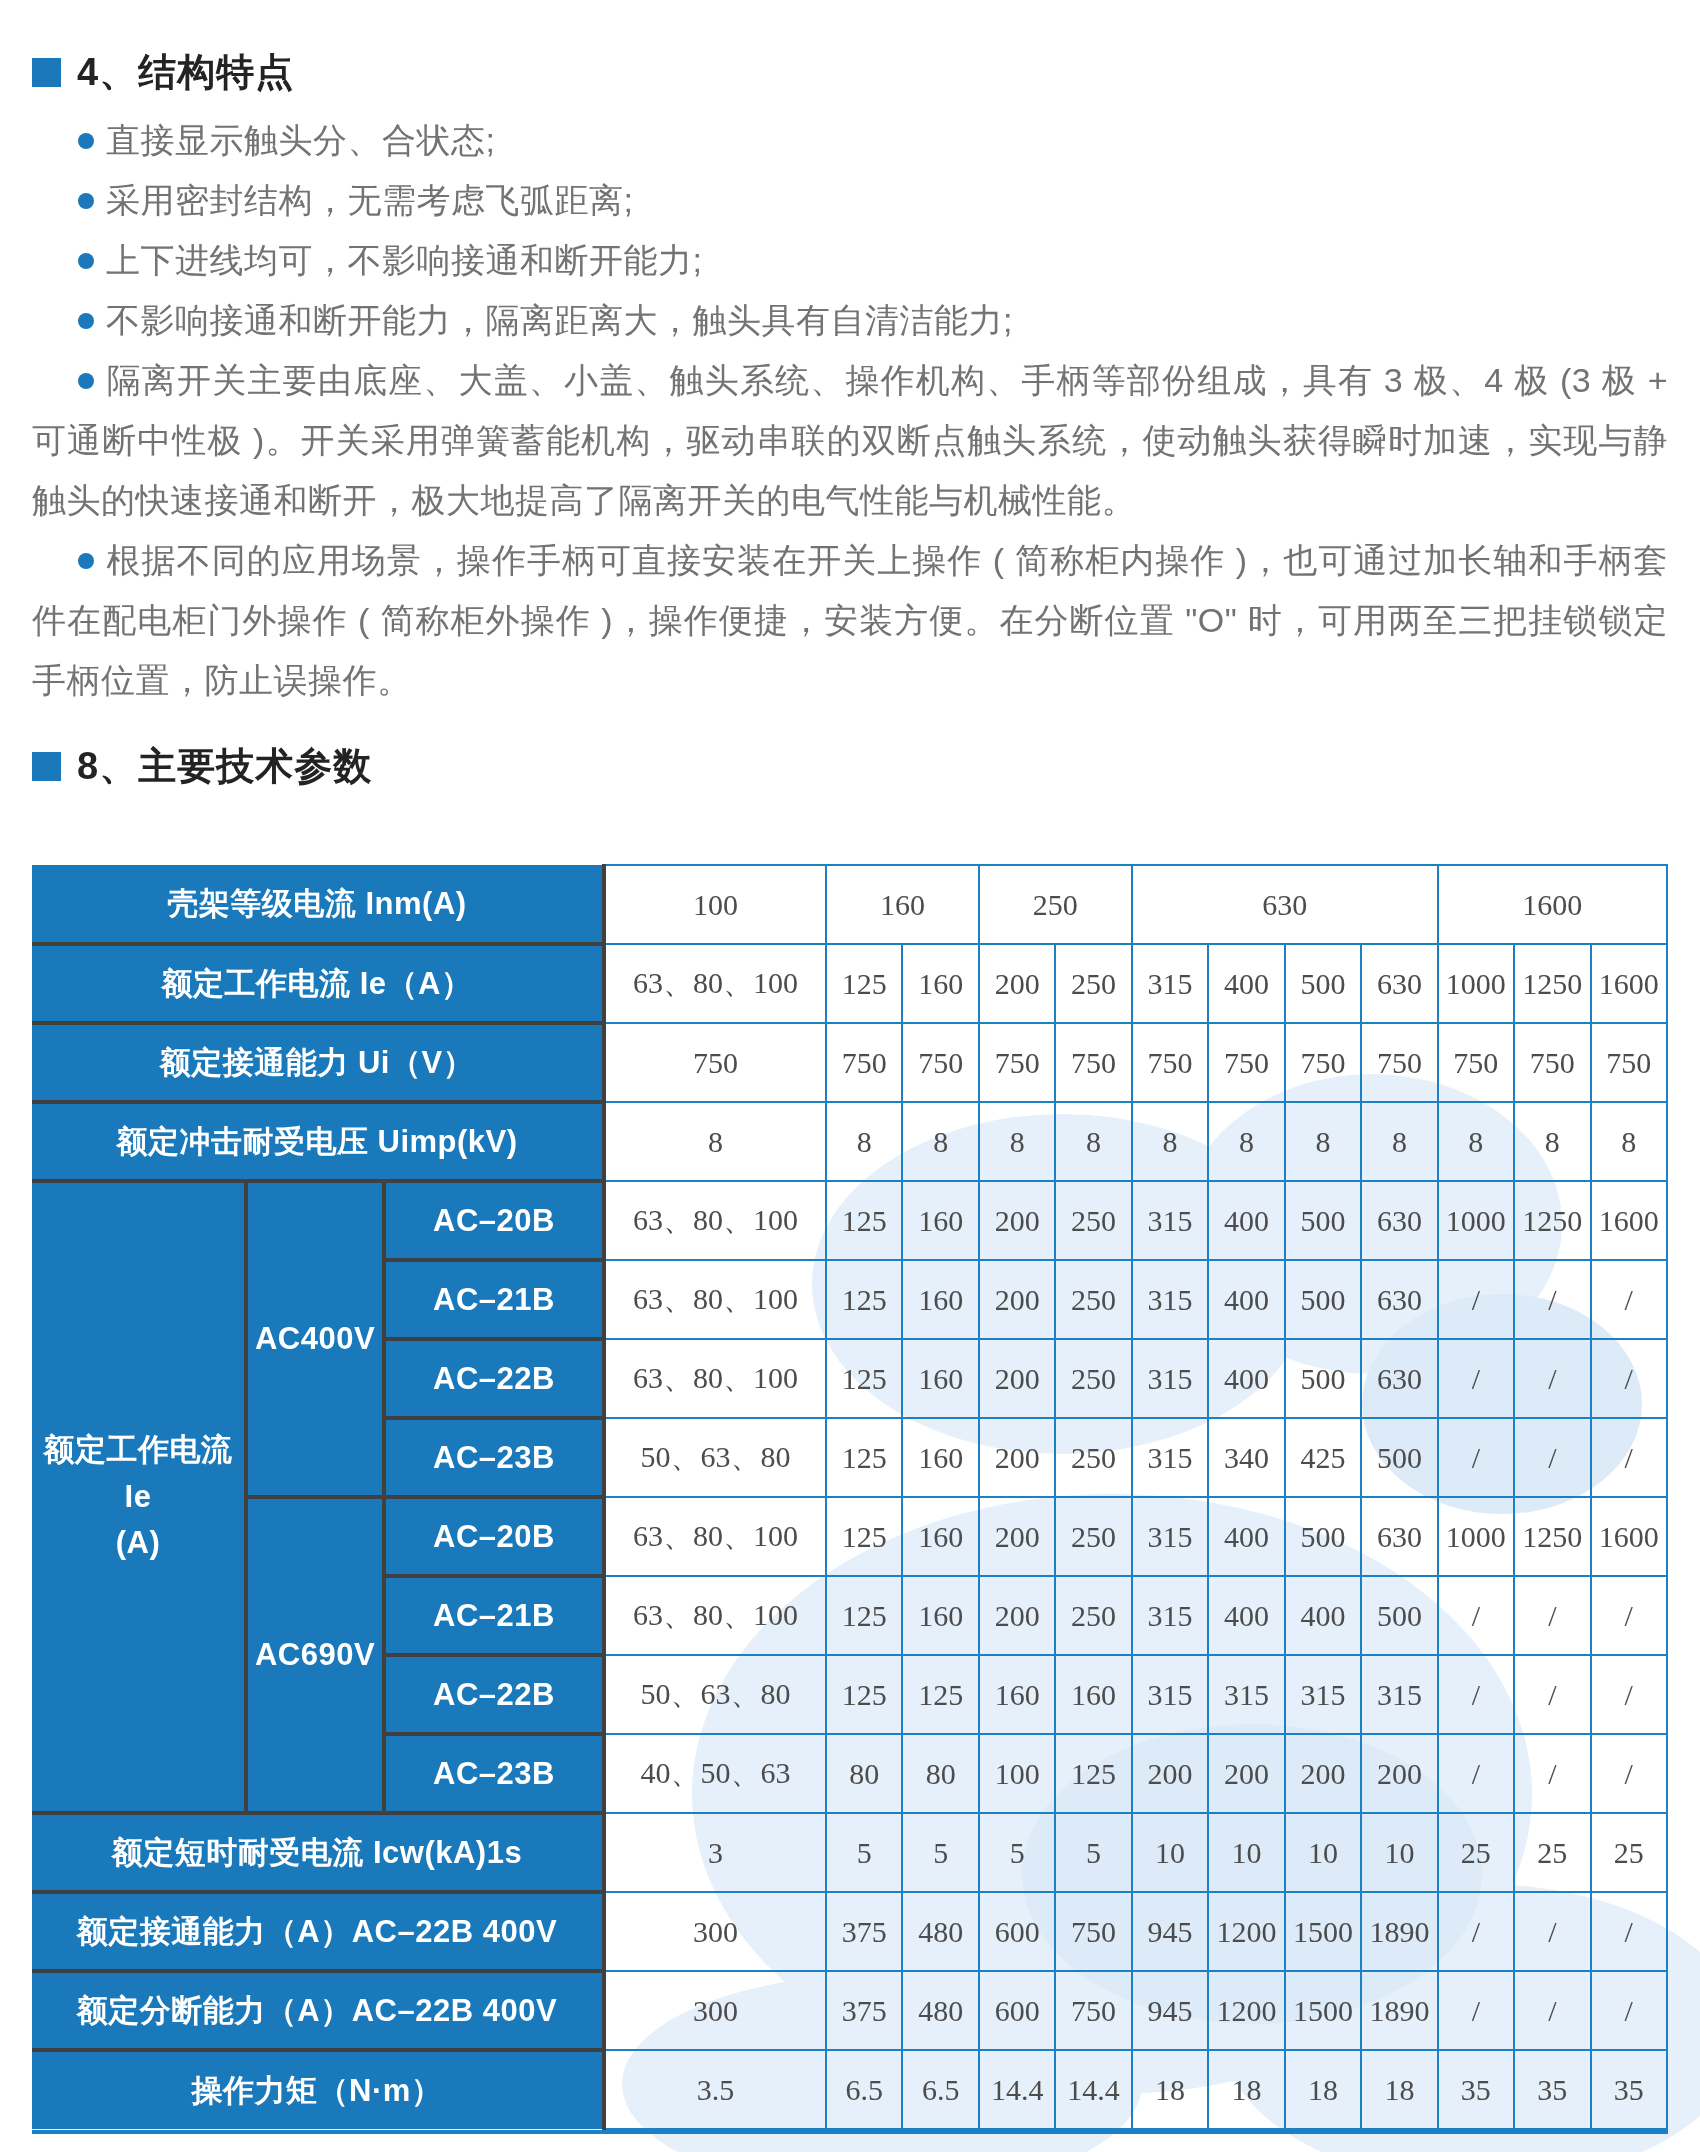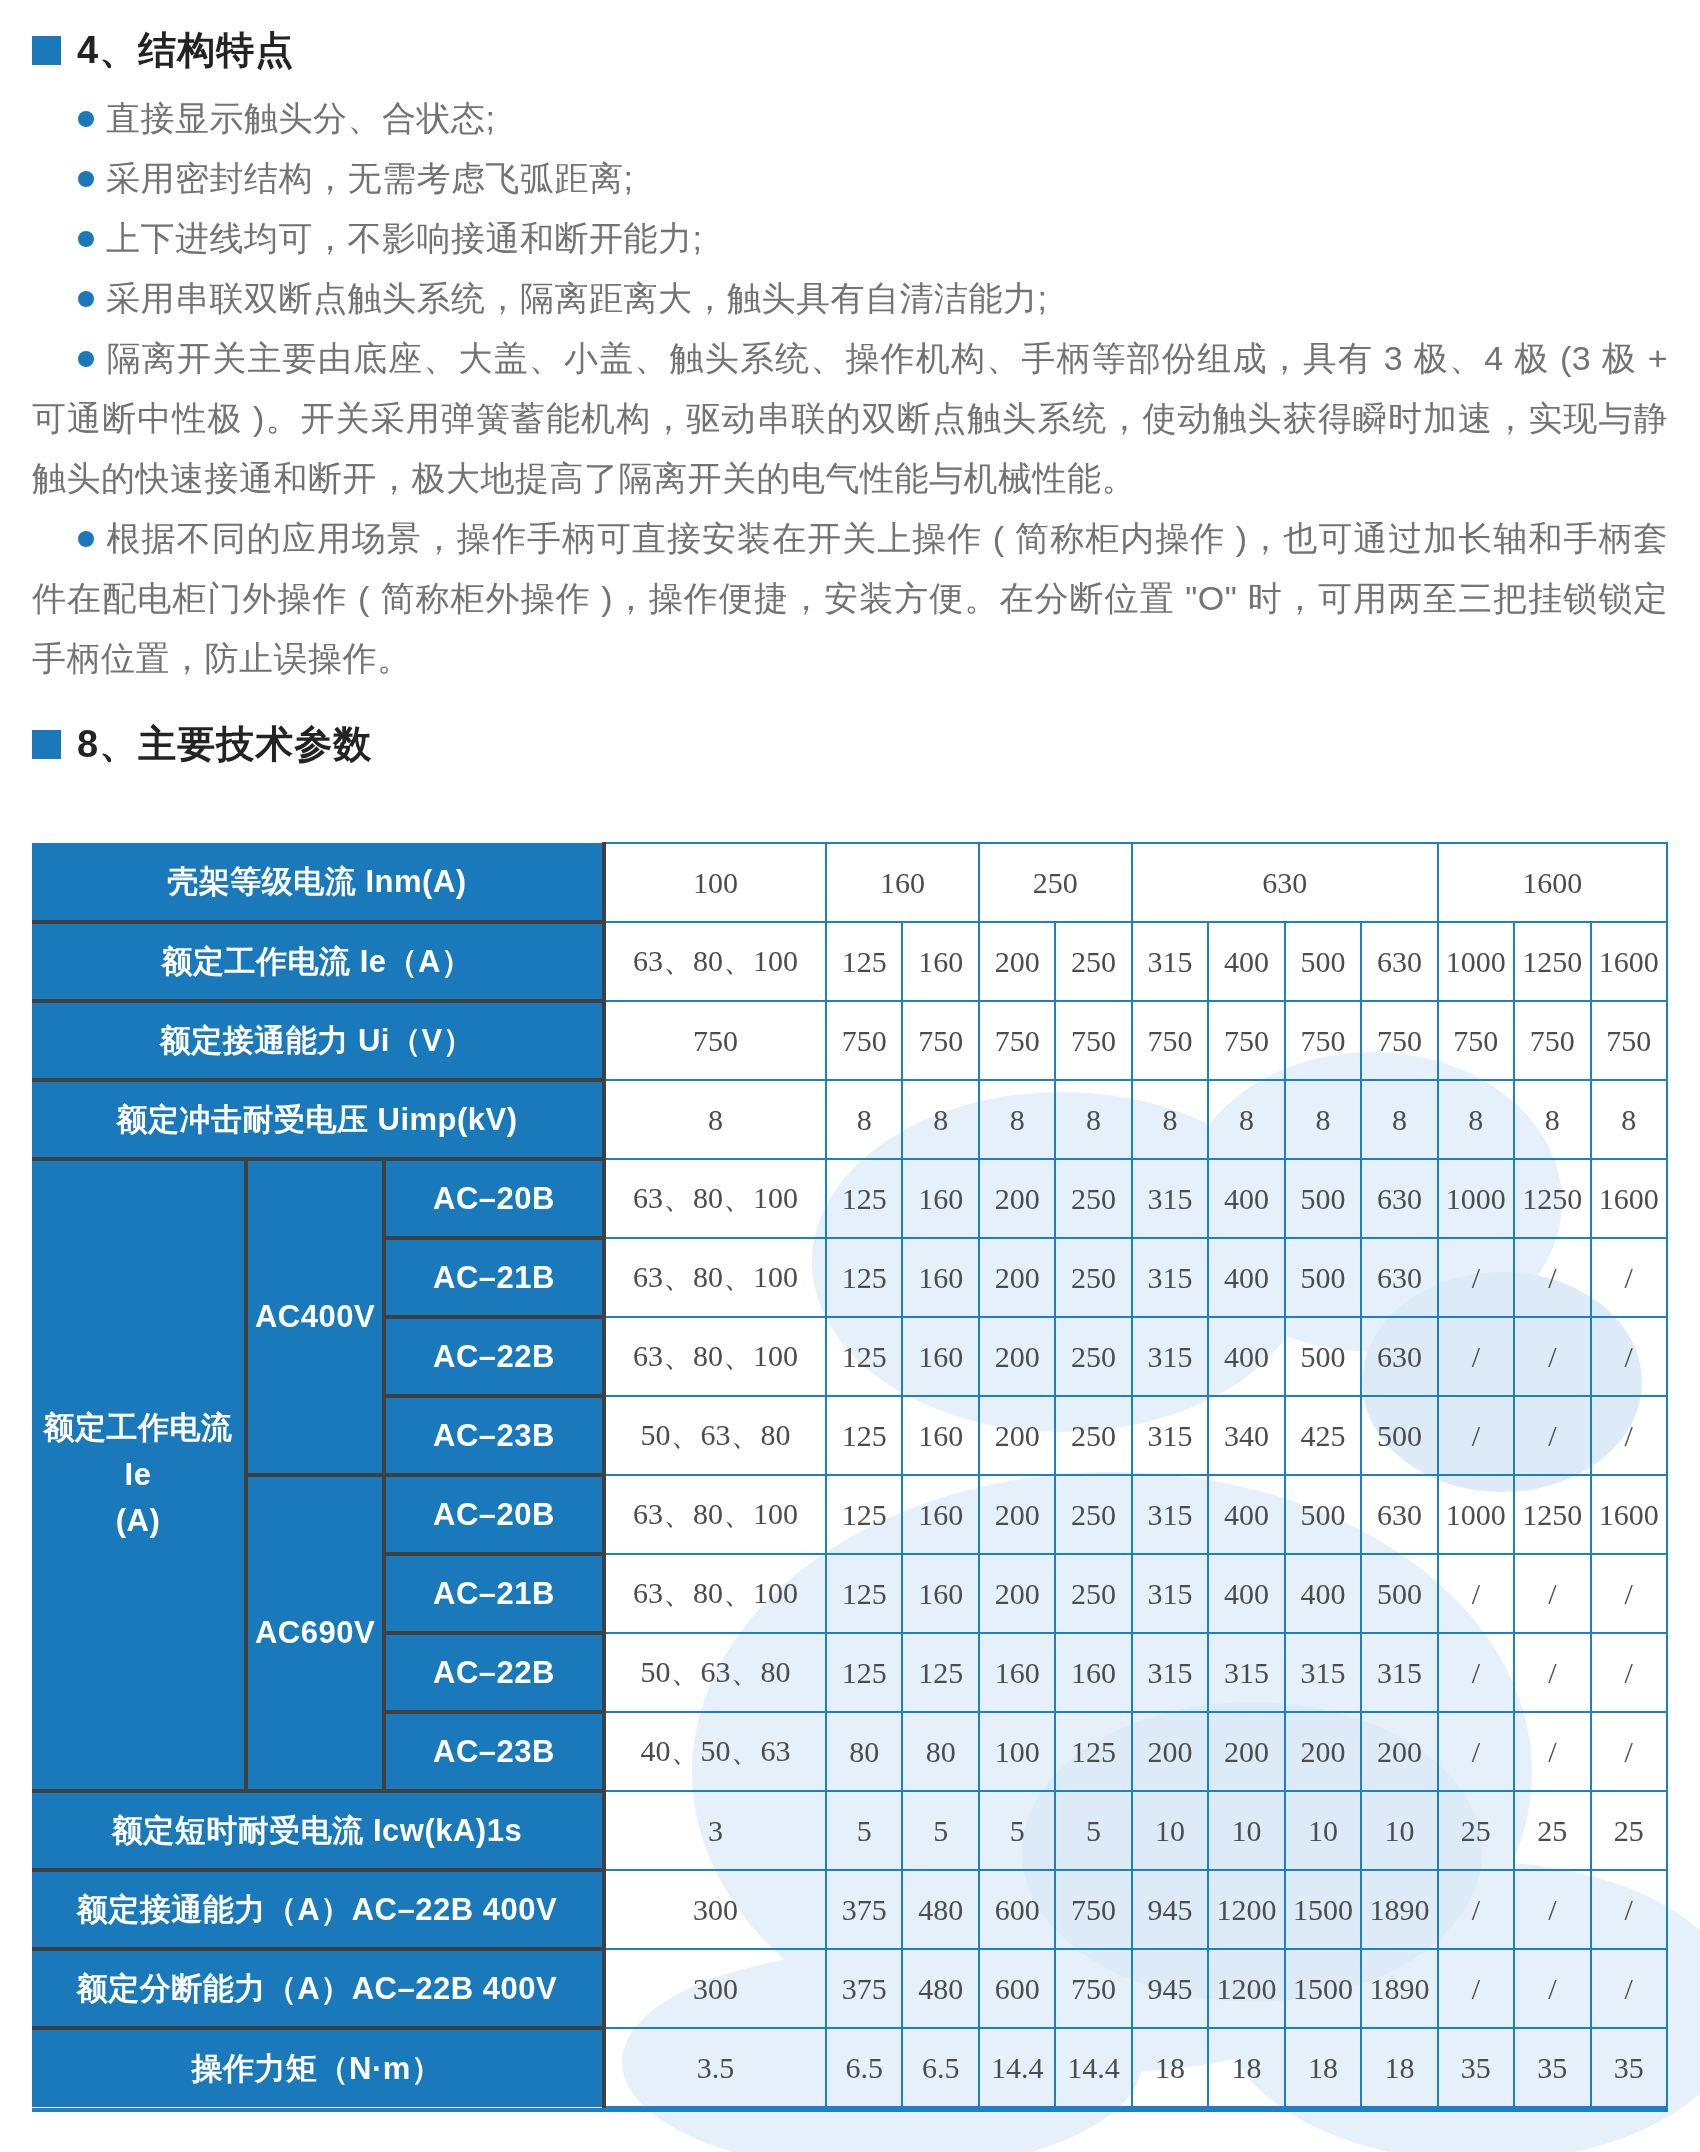--- a/index.html
+++ b/index.html
@@ -15,21 +15,21 @@
     box-sizing: border-box;
     padding: 24px 32px 0 32px;
   }
   
   h2.sec {
     margin: 0; padding: 0;
     font-size: 38px; font-weight: bold;
     color: #232323; line-height: 52px;
     letter-spacing: 1px;
   }
-  h2.sec.first { margin-bottom: 12px; }
+  h2.sec.first { margin-bottom: 12px; margin-top: 22px; }
   h2.sec.second { margin-top: 30px; }
   .sq {
     display: inline-block;
     width: 29px; height: 29px;
     background: #1b78bb;
     margin-right: 16px;
     vertical-align: -2px;
   }
   
   .para {
@@ -92,21 +92,21 @@
 <body>
 
 <div class="page">
 
   <h2 class="sec first"><span class="sq"></span><span>4、结构特点</span></h2>
 
   <div>
     <p class="para"><span class="dot"></span><span>直接显示触头分、合状态;</span></p>
     <p class="para"><span class="dot"></span><span>采用密封结构，无需考虑飞弧距离;</span></p>
     <p class="para"><span class="dot"></span><span>上下进线均可，不影响接通和断开能力;</span></p>
-    <p class="para"><span class="dot"></span><span>采用串联双断点触头系统，隔离距离大，触头具有自清洁能力;</span></p>
+    <p class="para"><span class="dot"></span><span>不影响接通和断开能力，隔离距离大，触头具有自清洁能力;</span></p>
     <p class="para"><span class="dot"></span><span>隔离开关主要由底座、大盖、小盖、触头系统、操作机构、手柄等部份组成，具有 3 极、4 极 (3 极 + 可通断中性极 )。开关采用弹簧蓄能机构，驱动串联的双断点触头系统，使动触头获得瞬时加速，实现与静触头的快速接通和断开，极大地提高了隔离开关的电气性能与机械性能。</span></p>
     <p class="para"><span class="dot"></span><span>根据不同的应用场景，操作手柄可直接安装在开关上操作 ( 简称柜内操作 )，也可通过加长轴和手柄套件在配电柜门外操作 ( 简称柜外操作 )，操作便捷，安装方便。在分断位置 "O" 时，可用两至三把挂锁锁定手柄位置，防止误操作。</span></p>
   </div>
 
   <h2 class="sec second"><span class="sq"></span><span>8、主要技术参数</span></h2>
 
   <div class="tbl-zone">
     <svg class="wm" width="1150" height="1210" viewBox="0 0 1150 1210">
       <g fill="#e6f0fa">
         <ellipse cx="510" cy="310" rx="250" ry="170"></ellipse>

